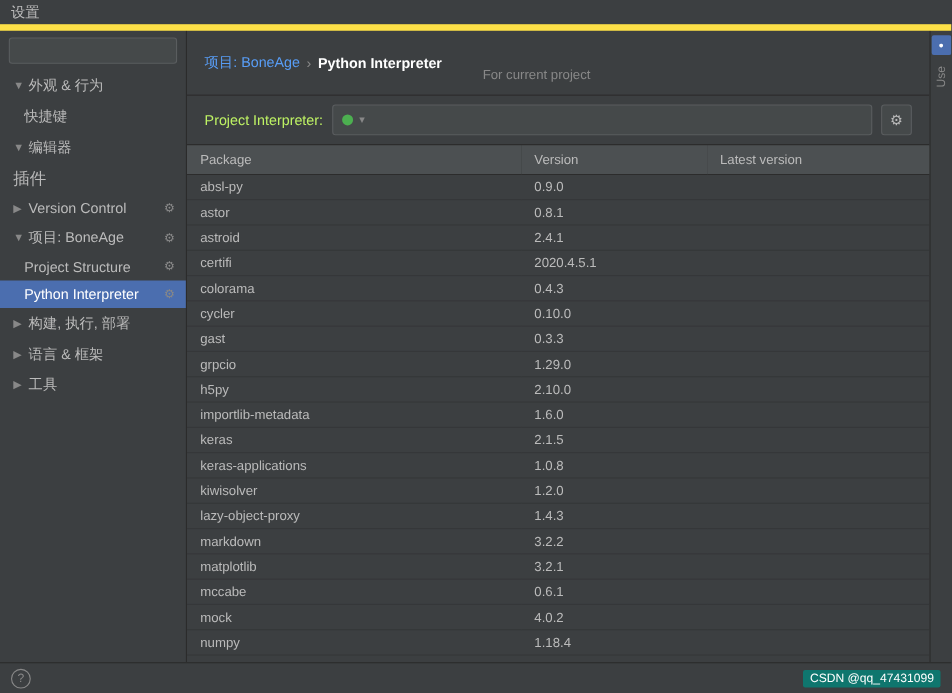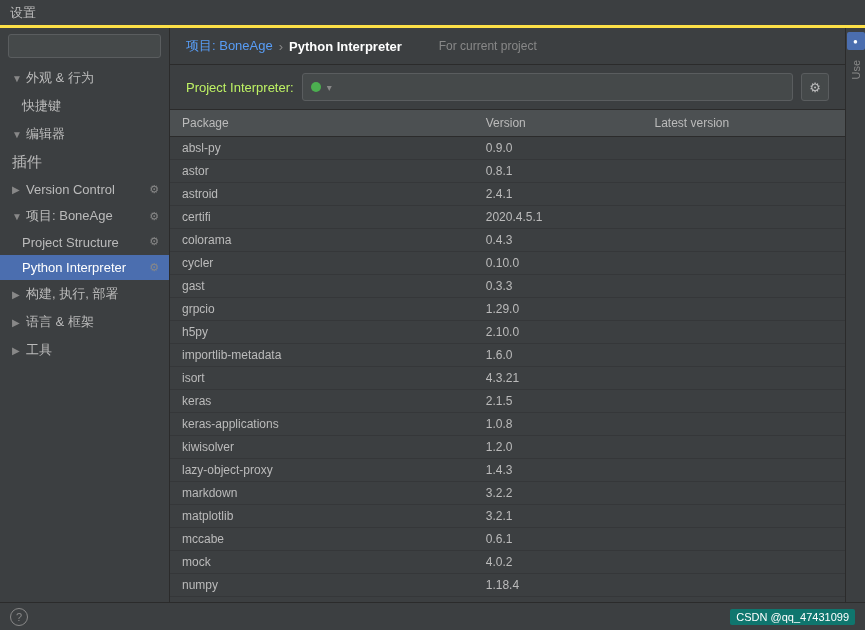--- a/index.html
+++ b/index.html
@@ -13,21 +13,21 @@
       overflow: hidden;
       display: flex;
       flex-direction: column;
     }
     .title-bar {
       background: #3c3f41;
       height: 28px;
       display: flex;
       align-items: center;
       padding: 0 10px;
-      border-bottom: 3px solid #fde047;
+      border-bottom: 6px solid #fde047;
       flex-shrink: 0;
     }
     .title-bar-text {
       font-size: 13px;
       color: #bbbbbb;
     }
     .main-container {
       display: flex;
       flex: 1;
       overflow: hidden;
@@ -84,20 +84,21 @@
     }
     .breadcrumb-current {
       color: #ffffff;
       font-weight: bold;
       font-size: 13px;
     }
     .tab-bar {
       display: flex;
       align-items: flex-end;
       margin-left: 20px;
+      margin-top: 22px;
     }
     .tab-item {
       padding: 2px 10px;
       cursor: pointer;
       color: #888;
       font-size: 12px;
       border: 1px solid transparent;
       border-radius: 3px;
     }
     .interpreter-row {
@@ -377,25 +378,20 @@
               <td>h5py</td>
               <td>2.10.0</td>
               <td></td>
             </tr>
             <tr>
               <td>importlib-metadata</td>
               <td>1.6.0</td>
               <td></td>
             </tr>
             <tr>
-              <td>isort</td>
-              <td>4.3.21</td>
-              <td></td>
-            </tr>
-            <tr>
               <td>keras</td>
               <td>2.1.5</td>
               <td></td>
             </tr>
             <tr>
               <td>keras-applications</td>
               <td>1.0.8</td>
               <td></td>
             </tr>
             <tr>

